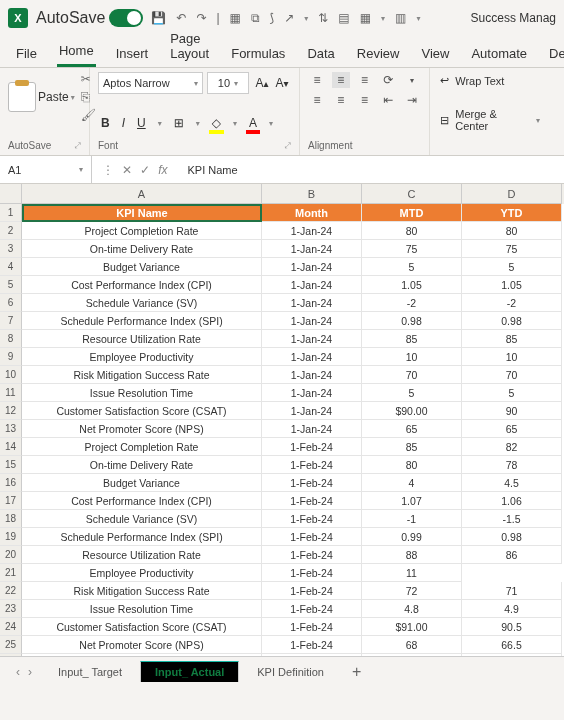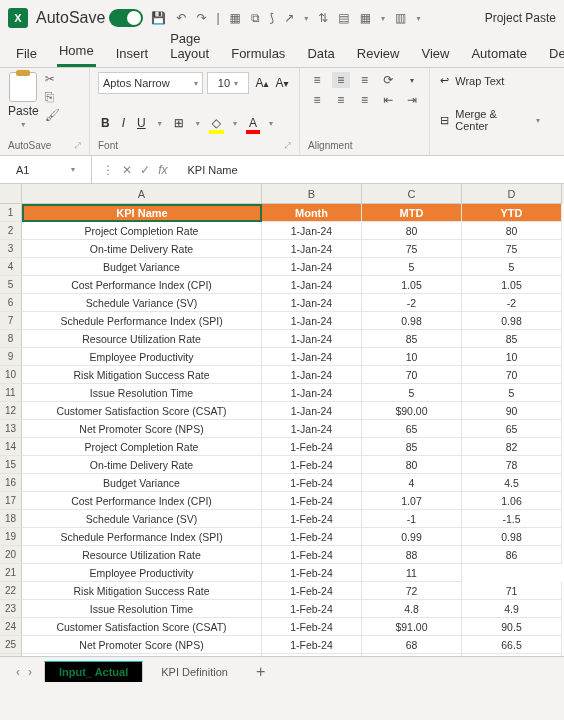--- a/index.html
+++ b/index.html
@@ -13,21 +13,21 @@
 .qat span{cursor:pointer}
 .filename{margin-left:auto;font-size:12px}
 .ribbon-tabs{height:32px;display:flex;align-items:flex-end;padding:0 14px;gap:18px;border-bottom:1px solid #d0cec9}
 .ribbon-tabs span{padding:6px 2px;font-size:13px;cursor:pointer;color:#333}
 .ribbon-tabs .active{border-bottom:3px solid #107c41;font-weight:400}
 .ribbon{height:88px;background:#f5f3f1;display:flex;border-bottom:1px solid #d0cec9}
 .group{padding:4px 8px;display:flex;flex-direction:column;justify-content:space-between;border-right:1px solid #e0ded9}
 .group-label{font-size:10px;color:#666;text-align:center;display:flex;justify-content:space-between;align-items:center}
 .group-label .launcher{font-size:8px;color:#999}
 .clipboard-grp{width:90px}
-.paste-btn{display:flex;flex-direction:column;align-items:center;gap:2px;cursor:pointer}
+.paste-btn{display:flex;flex-direction:row;align-items:center;gap:2px;cursor:pointer}
 .paste-icon{width:28px;height:30px;border:1px solid #bbb;background:#fff;border-radius:3px;position:relative}
 .paste-icon::before{content:'';position:absolute;top:-3px;left:6px;width:14px;height:6px;background:#d4a040;border-radius:2px}
 .clip-side{display:flex;flex-direction:column;gap:4px;font-size:12px;color:#666}
 .clip-row{display:flex;gap:6px}
 .font-grp{width:210px}
 .font-row1{display:flex;gap:4px;align-items:center;margin-bottom:12px}
 .font-select{height:22px;border:1px solid #ccc;background:#fff;padding:0 4px;font-size:11px;flex:1;display:flex;align-items:center;justify-content:space-between}
 .size-select{width:42px;height:22px;border:1px solid #ccc;background:#fff;display:flex;align-items:center;justify-content:center;font-size:11px}
 .font-btns{display:flex;gap:2px}
 .font-btn{width:18px;height:20px;display:flex;align-items:center;justify-content:center;cursor:pointer;font-size:12px}
@@ -36,21 +36,21 @@
 .font-row2 .i{font-style:italic}
 .font-row2 .u{text-decoration:underline}
 .font-row2 span{cursor:pointer;padding:2px 3px}
 .align-grp{width:130px}
 .align-rows{display:flex;flex-direction:column;gap:4px}
 .align-row{display:flex;gap:6px}
 .align-row span{width:18px;height:16px;cursor:pointer;color:#555;display:flex;align-items:center;justify-content:center}
 .wrap-grp{width:120px}
 .wrap-item{display:flex;gap:6px;align-items:center;padding:2px;cursor:pointer;font-size:11px}
 .namebox-row{height:28px;display:flex;align-items:center;background:#fff;border-bottom:1px solid #d0cec9}
-.namebox{width:92px;border-right:1px solid #ccc;padding:0 16px;display:flex;align-items:center;justify-content:space-between;height:100%;font-size:11px}
+.namebox{width:92px;border-right:1px solid #ccc;padding:0 8px;display:flex;align-items:center;justify-content:space-between;height:100%;font-size:11px}
 .fx-icons{display:flex;gap:8px;padding:0 10px;color:#888;align-items:center}
 .formula-bar{flex:1;padding:0 10px;font-size:11px;display:flex;align-items:center}
 .sheet{background:#fff;height:472px;overflow:hidden;position:relative}
 .col-headers{display:flex;height:20px;background:#f0eee9}
 .row-hdr-corner{width:22px;border-right:1px solid #ccc;border-bottom:1px solid #ccc;background:#f0eee9}
 .col-hdr{border-right:1px solid #ccc;border-bottom:1px solid #ccc;display:flex;align-items:center;justify-content:center;font-size:11px;color:#555;background:#f0eee9}
 .col-a{width:240px}.col-b{width:100px}.col-c{width:100px}.col-d{width:100px}
 .data-rows{height:452px;overflow:hidden}
 .row{display:flex;height:18px}
 .row-hdr{width:22px;border-right:1px solid #ccc;border-bottom:1px solid #e5e5e5;display:flex;align-items:center;justify-content:center;font-size:10px;color:#555;background:#f0eee9}
@@ -83,21 +83,21 @@
     <span>⟆</span>
     <span>↗</span>
     <span class="dd">▾</span>
     <span>⇅</span>
     <span>▤</span>
     <span>▦</span>
     <span class="dd">▾</span>
     <span>▥</span>
     <span class="dd">▾</span>
   </div>
-  <div class="filename">Project Paste</div>
+  <div class="filename">Success Manag</div>
 </div>
 
 <div class="ribbon-tabs">
   <span>File</span>
   <span class="active">Home</span>
   <span>Insert</span>
   <span>Page Layout</span>
   <span>Formulas</span>
   <span>Data</span>
   <span>Review</span>
@@ -402,16 +402,17 @@
         <div class="cell col-d">85</div>
       </div>
     </div>
 </div>
 
 <div class="sheet-tabs">
   <div class="nav-arrows">
     <span>‹</span>
     <span>›</span>
   </div>
+  <div class="tab">Input_ Target</div>
   <div class="tab active">Input_ Actual</div>
   <div class="tab">KPI Definition</div>
   <div class="add-tab">+</div>
 </div>
 
 </body></html>

